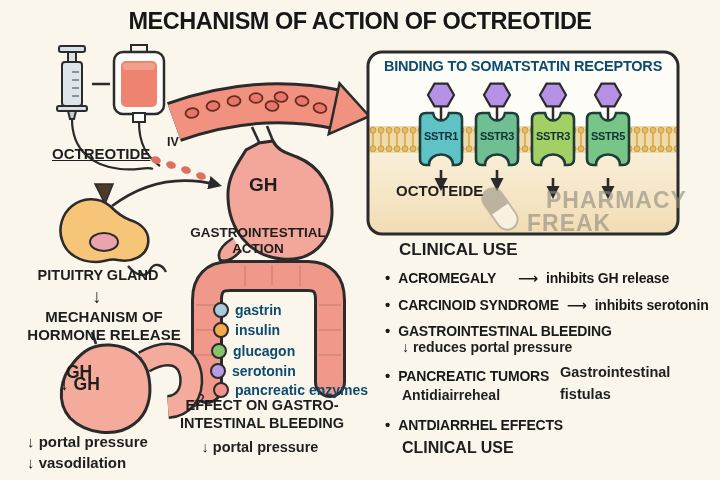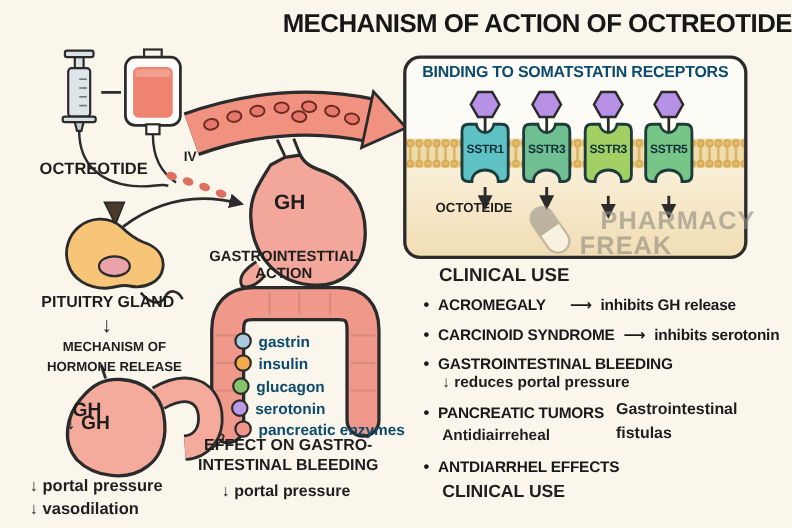--- a/index.html
+++ b/index.html
@@ -1,23 +1,23 @@
 <!DOCTYPE html>
 <html><head>
 <meta charset="utf-8">
 <style>
   html,body{margin:0;padding:0;}
   body{font-family:"Liberation Sans","DejaVu Sans",sans-serif;background:#e8e8e8;}
   .canvas{position:relative;width:720px;height:480px;background:#faf6ec;overflow:hidden;}
   .canvas svg{position:absolute;left:0;top:0;}
   .lbl{position:absolute;font-weight:bold;color:#1e1e1e;white-space:nowrap;line-height:1.05;}
   .c{transform:translateX(-50%);}
-  .title{left:0;right:0;text-align:right;top:9px;font-size:23.5px;letter-spacing:-0.5px;color:#171717;}
+  .title{left:0;right:0;text-align:center;top:9px;font-size:23.5px;letter-spacing:-0.5px;color:#171717;}
   .fs12{font-size:12.5px;} .fs13{font-size:13.5px;} .fs145{font-size:14.5px;}
-  .fs15{font-size:15px;} .fs155{font-size:12px;} .fs16{font-size:16px;} .fs17{font-size:17px;}
+  .fs15{font-size:15px;} .fs155{font-size:15px;} .fs16{font-size:16px;} .fs17{font-size:17px;}
   .fs175{font-size:17.5px;} .fs19{font-size:19px;}
   .boxtitle{font-size:14.5px;letter-spacing:-0.2px;color:#0c4a6e;}
   .sstr{width:44px;text-align:center;font-size:11px;color:#123035;letter-spacing:-0.3px;}
   .legend-row{position:absolute;display:flex;align-items:center;gap:6px;}
   .legend-dot{width:16px;height:16px;border-radius:50%;border:2px solid #2b2b2b;box-sizing:border-box;flex:0 0 auto;}
   .legend-txt{font-weight:bold;font-size:14px;color:#0c4a6e;white-space:nowrap;}
   .cu-row{position:absolute;display:flex;align-items:baseline;gap:8px;font-weight:bold;color:#191919;white-space:nowrap;}
   .cu-row .bullet{font-size:15px;}
   .cu-main{font-size:14px;letter-spacing:-0.2px;}
   .cu-detail{font-size:14px;letter-spacing:-0.2px;}
@@ -159,21 +159,21 @@
       <g opacity="0.55" transform="rotate(-35 500 209)">
         <rect x="489.5" y="186" width="21" height="46" rx="10.5" fill="#ffffff" stroke="#9a958c" stroke-width="2"></rect>
         <path d="M489.5,209 V196.5 Q489.5,186 500,186 Q510.5,186 510.5,196.5 V209 Z" fill="#8f8b84"></path>
       </g>
       <rect x="368" y="52" width="310" height="182" rx="14" fill="none" stroke="#2b2b2b" stroke-width="3"></rect>
     </g>
   </svg>
 
   <div class="lbl title">MECHANISM OF ACTION OF OCTREOTIDE</div>
 
-  <div class="lbl fs15" style="left:36px;top:146px;">OCTREOTIDE</div>
+  <div class="lbl fs15" style="left:52px;top:146px;text-decoration:underline;">OCTREOTIDE</div>
   <div class="lbl fs12" style="left:167px;top:136px;">IV</div>
 
   <div class="lbl fs145 c" style="left:98px;top:268px;">PITUITRY GLAND</div>
   <div class="lbl fs19 c" style="left:97px;top:287px;">↓</div>
   <div class="lbl fs155 c" style="left:104px;top:309px;">MECHANISM OF</div>
   <div class="lbl fs155 c" style="left:104px;top:327px;">HORMONE RELEASE</div>
 
   <div class="lbl fs175" style="left:66px;top:363px;">GH</div>
   <div class="lbl fs175" style="left:60px;top:375px;">↓ GH</div>
   <div class="lbl fs15" style="left:27px;top:434px;">↓ portal pressure</div>

